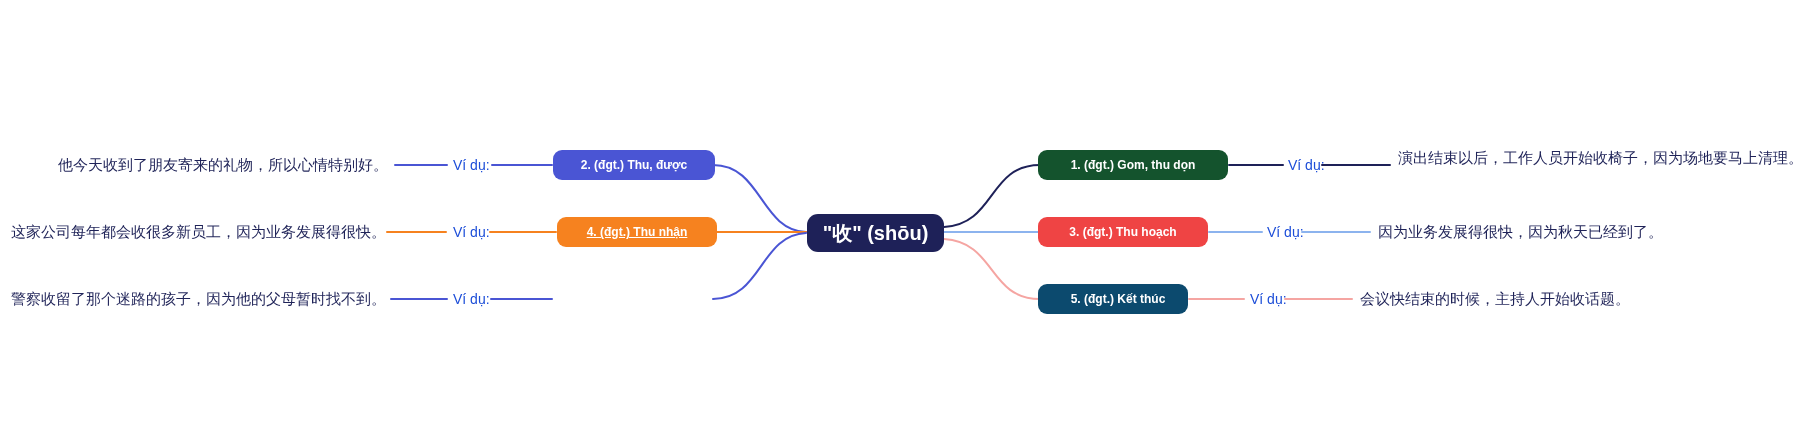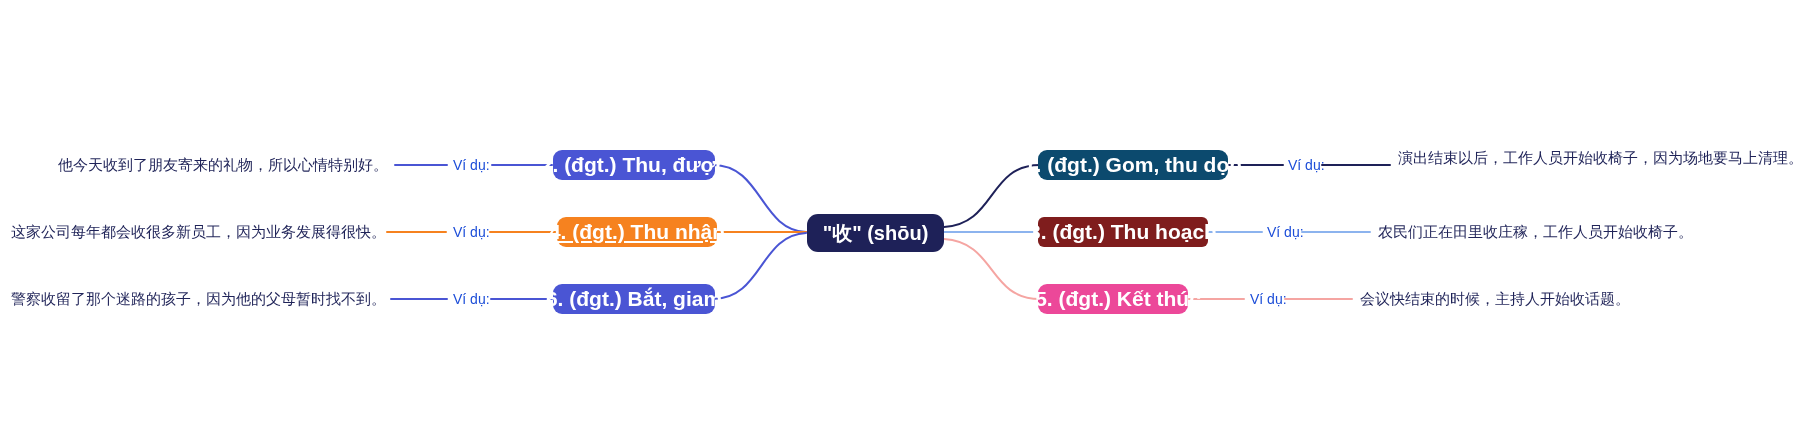--- a/index.html
+++ b/index.html
@@ -34,35 +34,35 @@
   .node {
     position: absolute;
     transform: translateY(-50%);
     display: flex;
     align-items: center;
     justify-content: center;
     height: 30px;
     border-radius: 9px;
     color: #ffffff;
     font-weight: bold;
-    font-size: 21px;
+    font-size: 12px;
     white-space: nowrap;
     box-sizing: border-box;
   }
   .node.root {
     height: 38px;
     border-radius: 11px;
     font-size: 20px;
     background: #1e2158;
   }
   .bg-indigo { background: #4a55d4; }
   .bg-orange { background: #f6821f; text-decoration: underline; }
-  .bg-navy   { background: #0c4a6e; }
-  .bg-lblue  { background: #7f1d1d; border-radius: 6px; }
-  .bg-salmon { background: #ec4899; padding-left: 10px; }
+  .bg-navy   { background: #14532d; }
+  .bg-lblue  { background: #ef4444; }
+  .bg-salmon { background: #0c4a6e; padding-left: 10px; }
 
   .example {
     position: absolute;
     transform: translateY(-50%);
     color: #1f2358;
     font-size: 15px;
     white-space: nowrap;
   }
   .example.left { text-align: right; }
 
@@ -109,27 +109,26 @@
   <div class="example left" style="top:165px; right:1425px;">他今天收到了朋友寄来的礼物，所以心情特别好。</div>
   <div class="vidu" style="top:165px; left:453px;">Ví dụ:</div>
   <div class="node bg-indigo" style="left:553px; top:165px; width:162px;">2. (đgt.) Thu, được</div>
 
   <div class="example left" style="top:232px; right:1427px;">这家公司每年都会收很多新员工，因为业务发展得很快。</div>
   <div class="vidu" style="top:232px; left:453px;">Ví dụ:</div>
   <div class="node bg-orange" style="left:557px; top:232px; width:160px;">4. (đgt.) Thu nhận</div>
 
   <div class="example left" style="top:299px; right:1427px;">警察收留了那个迷路的孩子，因为他的父母暂时找不到。</div>
   <div class="vidu" style="top:299px; left:453px;">Ví dụ:</div>
-  <div class="node bg-indigo" style="left:553px; top:299px; width:162px;">6. (đgt.) Bắt, giam</div>
 
   <div class="node bg-navy" style="left:1038px; top:165px; width:190px;">1. (đgt.) Gom, thu dọn</div>
   <div class="vidu" style="top:165px; left:1288px;">Ví dụ:</div>
   <div class="example" style="top:158px; left:1398px;">演出结束以后，工作人员开始收椅子，因为场地要马上清理。</div>
 
   <div class="node bg-lblue" style="left:1038px; top:232px; width:170px;">3. (đgt.) Thu hoạch</div>
   <div class="vidu" style="top:232px; left:1267px;">Ví dụ:</div>
-  <div class="example" style="top:232px; left:1378px;">农民们正在田里收庄稼，工作人员开始收椅子。</div>
+  <div class="example" style="top:232px; left:1378px;">因为业务发展得很快，因为秋天已经到了。</div>
 
   <div class="node bg-salmon" style="left:1038px; top:299px; width:150px;">5. (đgt.) Kết thúc</div>
   <div class="vidu" style="top:299px; left:1250px;">Ví dụ:</div>
   <div class="example" style="top:299px; left:1360px;">会议快结束的时候，主持人开始收话题。</div>
 
 </div>
 
 </body></html>

